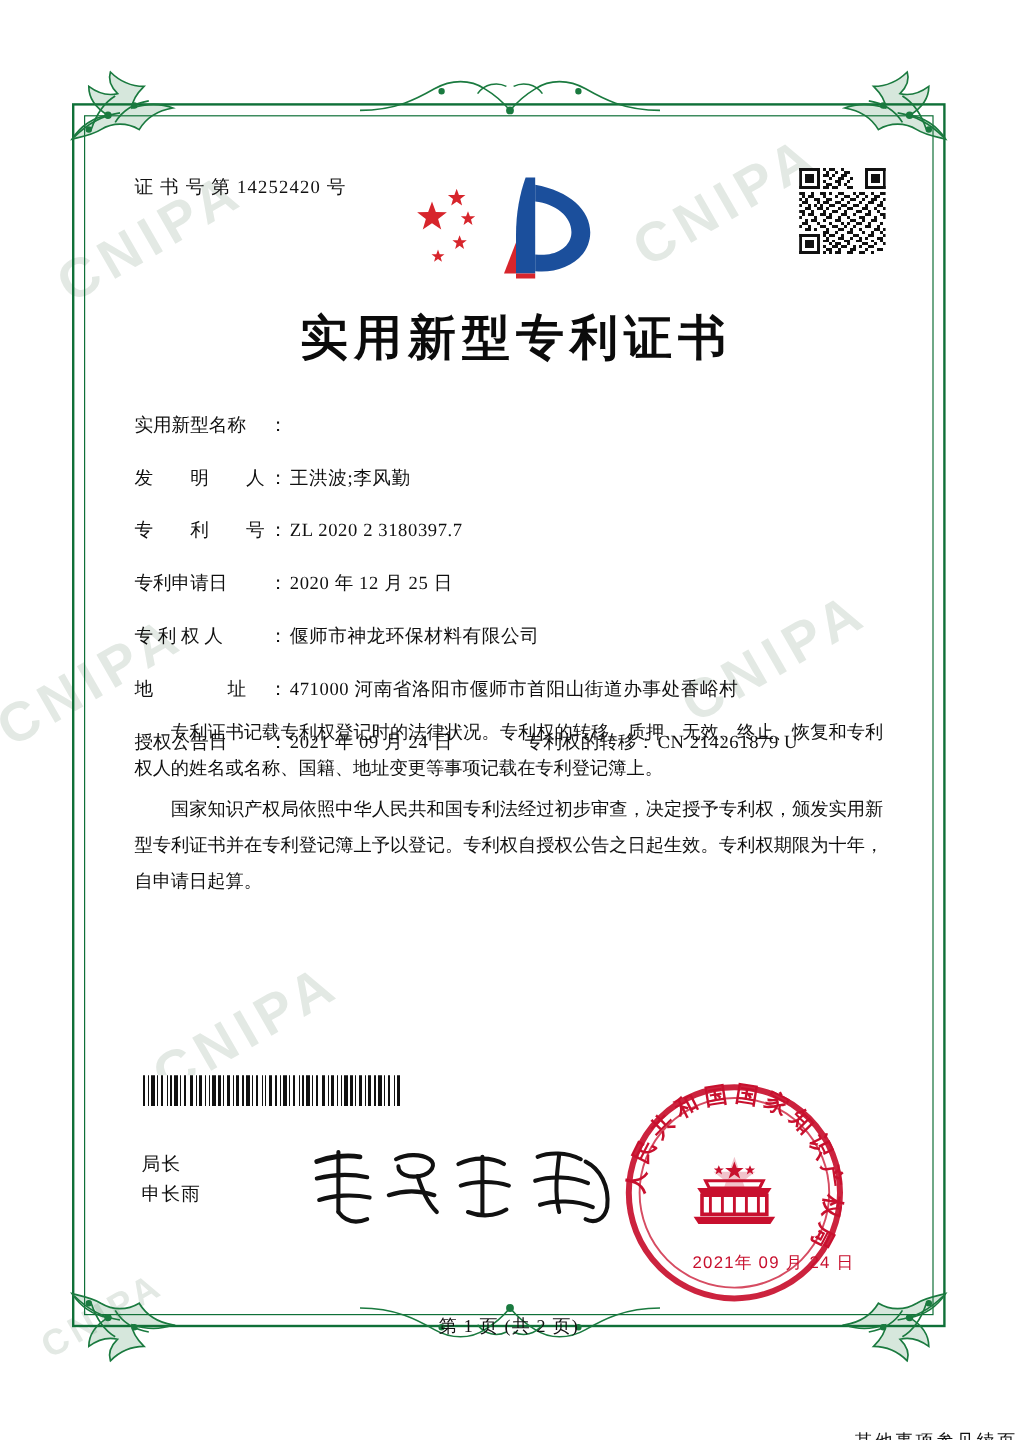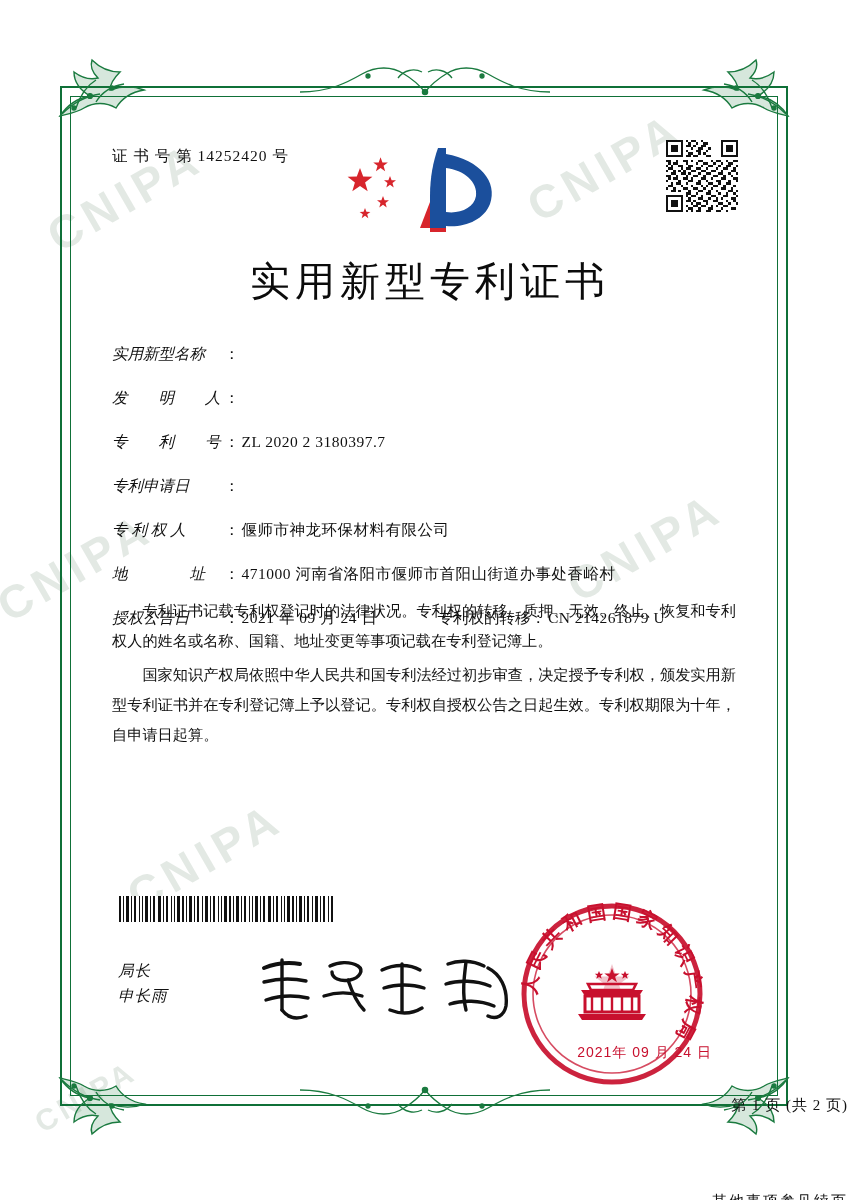--- a/index.html
+++ b/index.html
@@ -112,21 +112,21 @@
     top: 46px;
     width: 180px; height: 92px;
   }
 
   .main-title {
     position: absolute;
     left: 12px; right: 0;
     top: 158px;
     text-align: center;
     font-size: 40px;
-    font-weight: 400;
+    font-weight: 700;
     letter-spacing: 5px;
     color: #0b0b0b;
     font-family: "DejaVu Serif", "Liberation Serif", serif;
   }
 
   .fields {
     position: absolute;
     left: 42px; top: 248px;
     right: 42px;
   }
@@ -135,21 +135,20 @@
     align-items: baseline;
     margin-bottom: 23px;
     font-size: 15.5px;
     color: #101010;
   }
   .field-label {
     width: 112px;
     flex: 0 0 112px;
     letter-spacing: 0px;
     white-space: nowrap;
-    font-style: italic;
   }
   .field-colon { margin-right: 2px; }
   .field-value { flex: 1 1 auto; letter-spacing: 0.5px; }
 
   .field-row.two-col .field-value { flex: 0 0 auto; }
   .second-label {
     margin-left: 60px;
     white-space: nowrap;
   }
 
@@ -173,21 +172,20 @@
     width: 216px; height: 26px;
   }
 
   .signature-block {
     position: absolute;
     left: 48px; top: 862px;
     font-size: 15.5px;
     line-height: 25px;
     color: #101010;
     letter-spacing: 1px;
-    font-style: italic;
   }
 
   .handwriting {
     position: absolute;
     left: 182px; top: 852px;
     width: 270px; height: 80px;
   }
 
   .seal {
     position: absolute;
@@ -212,21 +210,21 @@
     text-align: right;
     font-size: 15px;
     color: #111;
     letter-spacing: 2px;
     z-index: 4;
   }
   .page-no-abs {
     position: absolute;
     left: 0; right: 0;
     top: 1096px;
-    text-align: right;
+    text-align: center;
     font-size: 15px;
     color: #111;
     letter-spacing: 1px;
     z-index: 4;
   }
 </style>
 </head>
 <body>
 
 <div class="watermark-layer">
@@ -534,31 +532,33 @@
     <div class="fields">
 
       <div class="field-row">
         <span class="field-label">实用新型名称</span>
         <span class="field-colon">：</span>
       </div>
 
       <div class="field-row">
         <span class="field-label">发　　明　　人</span>
         <span class="field-colon">：</span>
+        <span class="field-value">王洪波;李风勤</span>
       </div>
 
       <div class="field-row">
         <span class="field-label">专　　利　　号</span>
         <span class="field-colon">：</span>
         <span class="field-value">ZL 2020 2 3180397.7</span>
       </div>
 
       <div class="field-row">
         <span class="field-label">专利申请日</span>
         <span class="field-colon">：</span>
+        <span class="field-value">2020 年 12 月 25 日</span>
       </div>
 
       <div class="field-row">
         <span class="field-label">专 利 权 人</span>
         <span class="field-colon">：</span>
         <span class="field-value">偃师市神龙环保材料有限公司</span>
       </div>
 
       <div class="field-row">
         <span class="field-label">地　　　　址</span>

